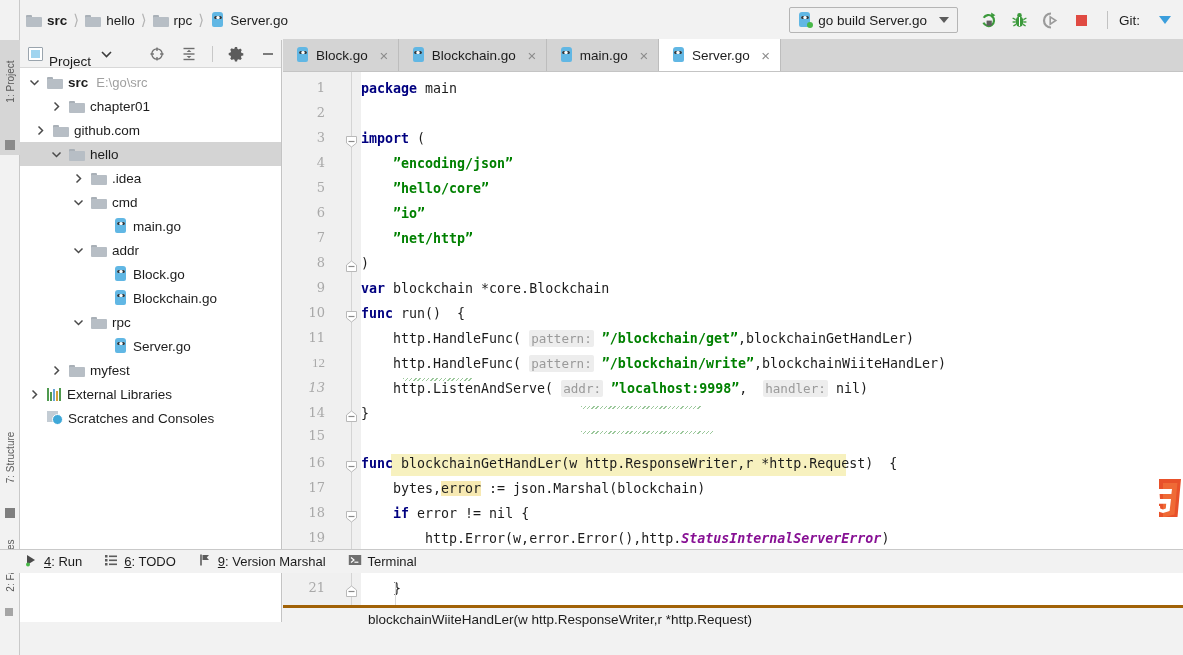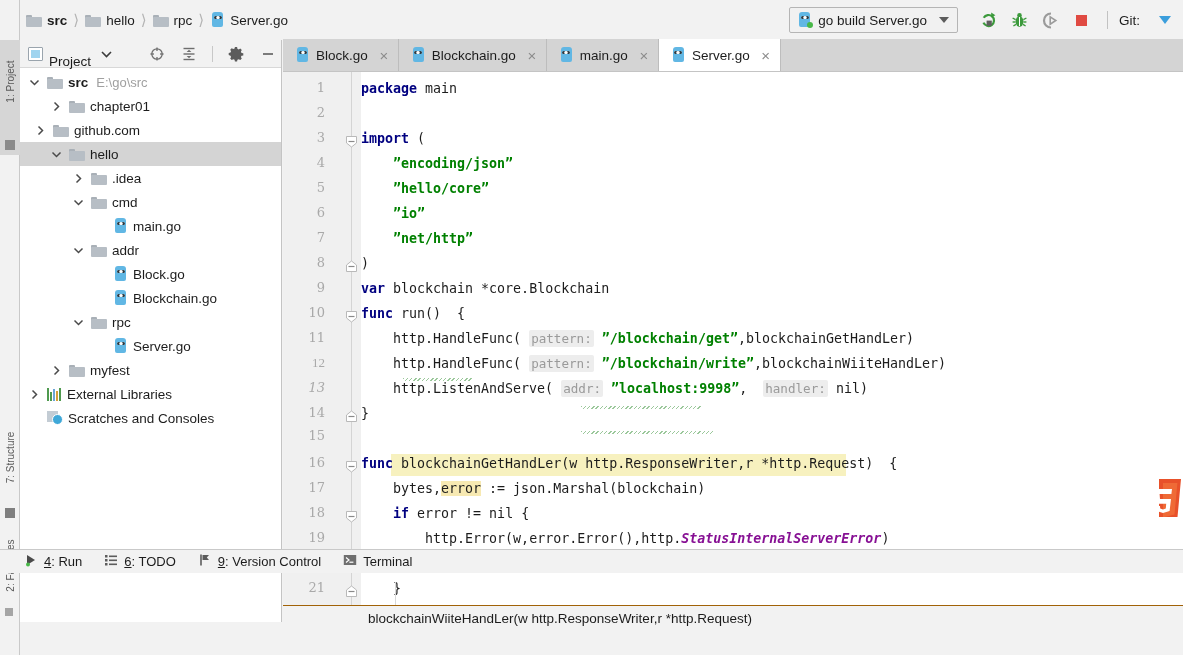--- a/index.html
+++ b/index.html
@@ -197,21 +197,21 @@
   .hl-tok { background: #f7e9b2; }
   .squiggle {
     position: absolute; height: 3px;
     background-image: repeating-linear-gradient(135deg,#9bc89b 0 1px, transparent 1px 3px);
   }
   .indent-guide { position: absolute; width: 1px; background: #d8d8d8; }
 
   
   .sig-bar {
     position: absolute; left: 283px; top: 605px; width: 900px; height: 26px;
-    background: #f2f2f2; border-top: 1px solid #a16207;
+    background: #f2f2f2; border-top: 3px solid #a16207;
     display: flex; align-items: center; padding-left: 85px;
     font-size: 13.5px; color: #1c1c1c;
   }
 
   
   .bottom-bar {
     position: absolute; left: 0; bottom: 0; width: 1183px; height: 24px;
     background: #f2f2f2; border-top: 1px solid #c9c9c9;
     display: flex; align-items: center; gap: 22px; padding-left: 24px;
   }
@@ -603,21 +603,21 @@
             <rect x="1" y="10" width="2.5" height="2.5" fill="#5c5c5c"></rect>
             <rect x="5" y="10.5" width="8" height="1.6" fill="#5c5c5c"></rect>
           </svg></span>
         <span><u>6</u><span>: TODO</span></span>
       </div>
       <div class="bb-item">
         <span><svg width="14" height="14" viewBox="0 0 14 14">
             <line x1="3" y1="1.5" x2="3" y2="12.5" stroke="#5c5c5c" stroke-width="1.6"></line>
             <path d="M4.5 2 L11 2 L8.8 4.6 L11 7 L4.5 7 Z" fill="#5c5c5c"></path>
           </svg></span>
-        <span><u>9</u><span>: Version Control</span></span>
+        <span><u>9</u><span>: Version Marshal</span></span>
       </div>
       <div class="bb-item">
         <span><svg width="14" height="14" viewBox="0 0 14 14">
             <rect x="0.8" y="2" width="12.4" height="10" fill="#6f6f6f"></rect>
             <path d="M3 4.5 L6 7 L3 9.5" fill="none" stroke="#ffffff" stroke-width="1.2"></path>
             <rect x="6.4" y="8.6" width="4" height="1.2" fill="#ffffff"></rect>
           </svg></span>
         <span><span>Terminal</span></span>
       </div>
     </div>

